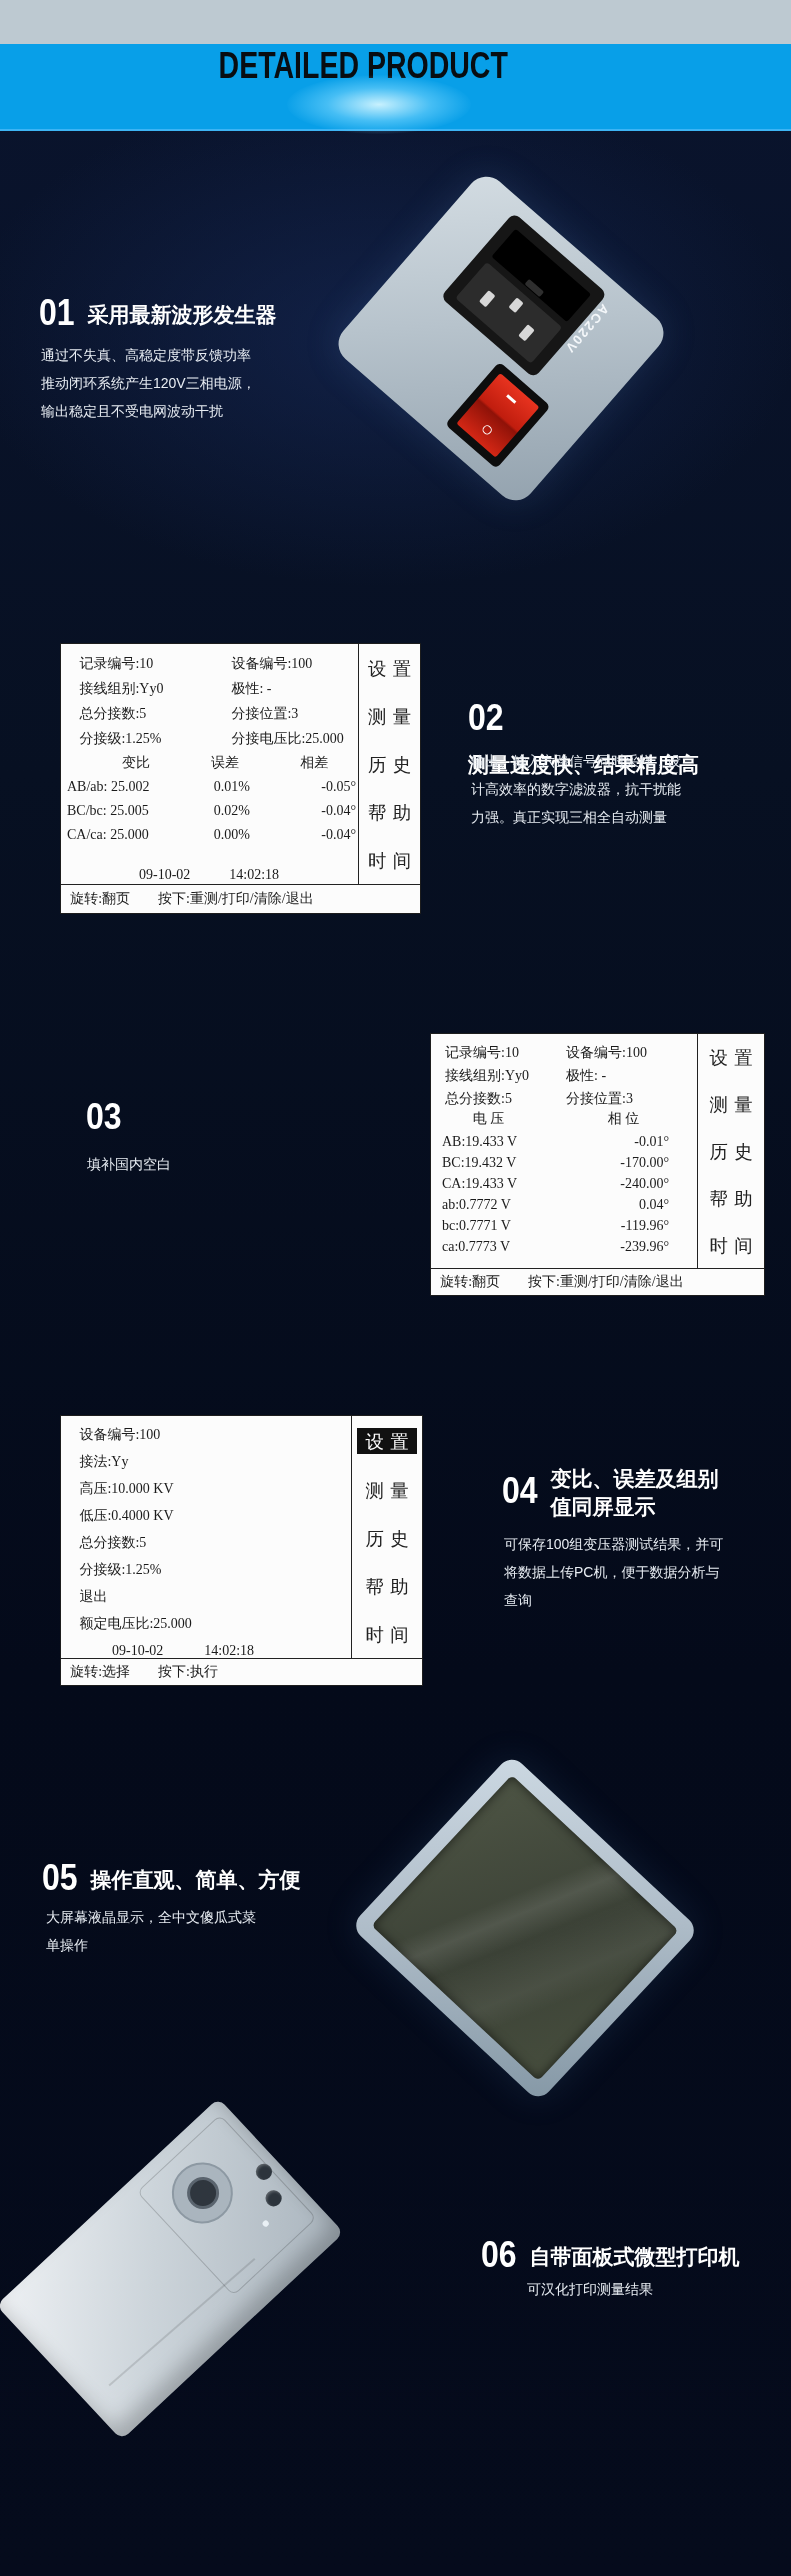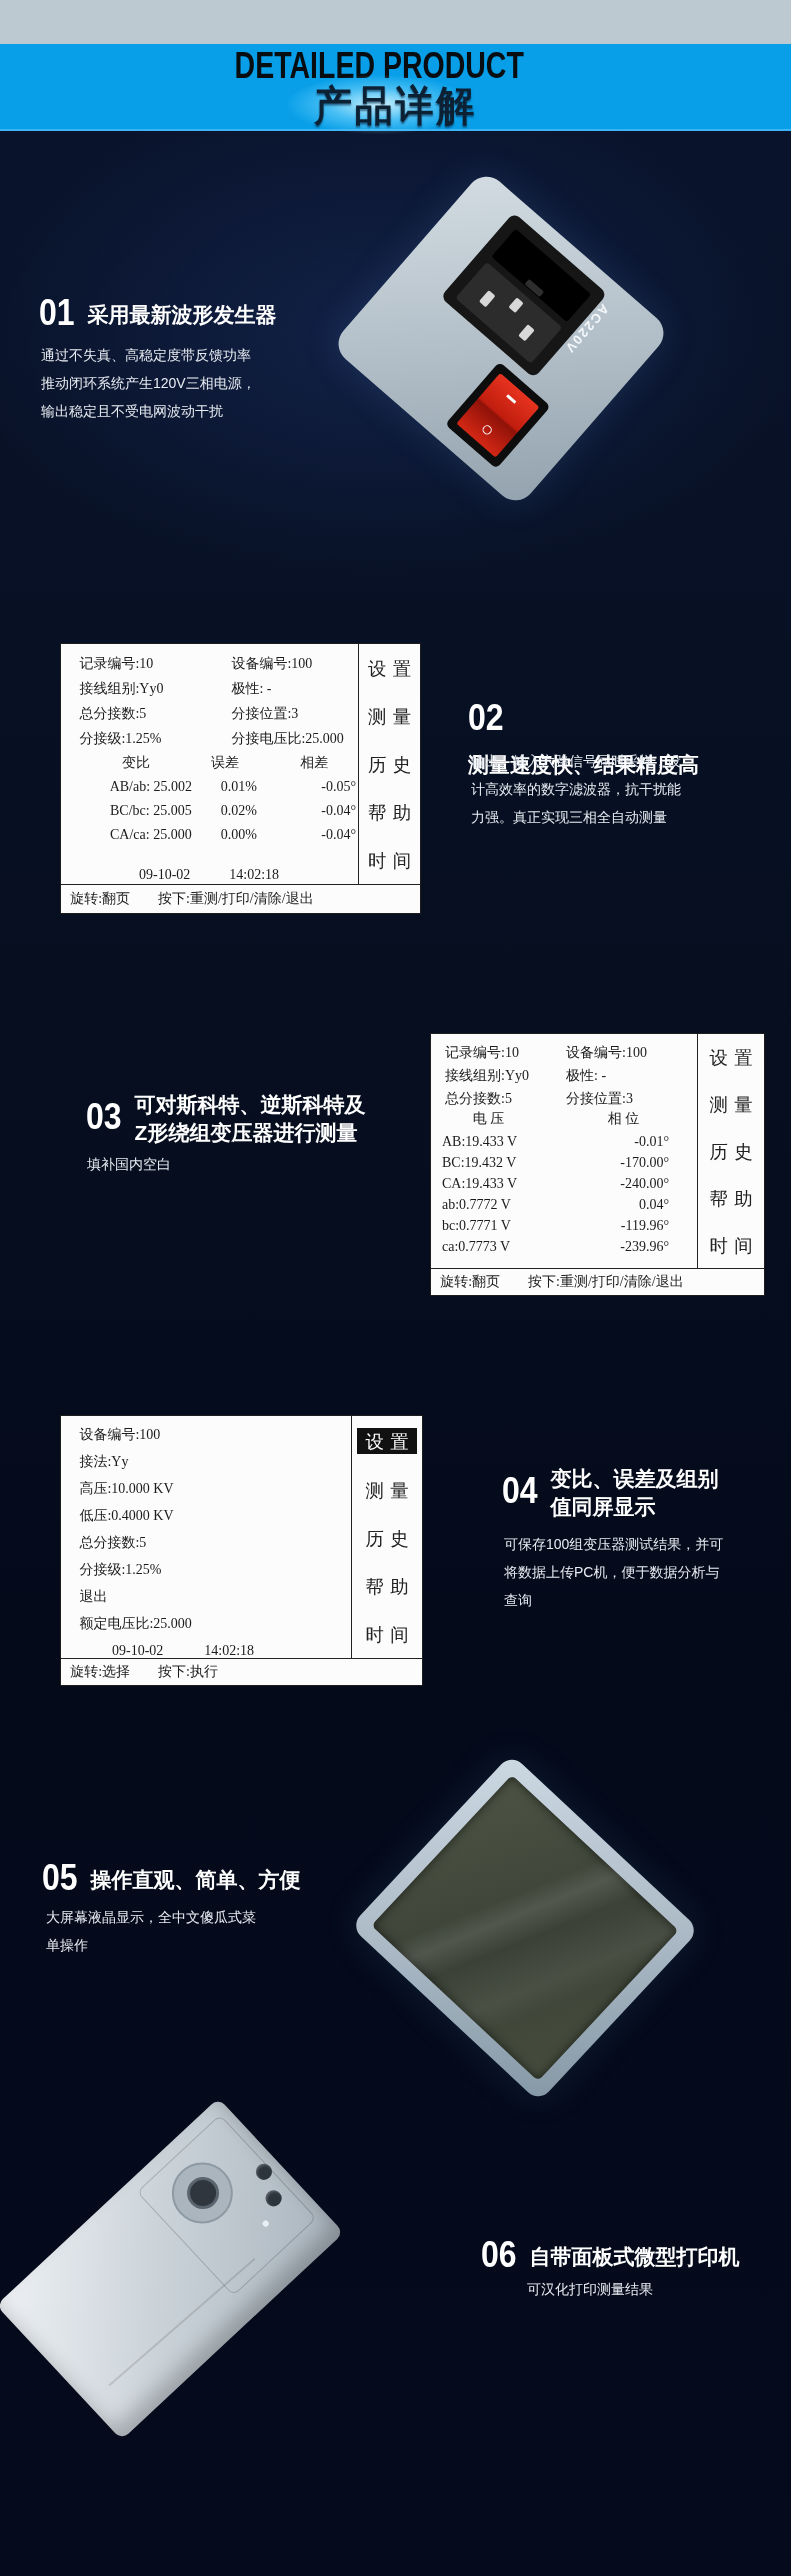--- a/index.html
+++ b/index.html
@@ -4,21 +4,21 @@
 <style>
   html,body{margin:0;padding:0;background:#05091a;}
   .page{position:relative;width:791px;height:2576px;overflow:hidden;
     font-family:"Liberation Sans",sans-serif;
     background:
       radial-gradient(644px 387px at 48% 13%, rgba(25,45,95,.55) 0%, rgba(25,45,95,0) 65%),
       linear-gradient(180deg,#0a142e 0%,#071022 30%,#040a1a 65%,#050b1c 100%);}
   
   .strip{position:absolute;left:0;top:0;width:791px;height:44px;background:#bdc9d1;}
   .band{position:absolute;left:0;top:44px;width:791px;height:85px;background:#089fe8;border-bottom:2.8px solid #3db4f4;}
-  .band-en{position:absolute;left:0;top:3.7px;width:726px;text-align:center;font-size:30px;font-weight:800;color:#080d12;letter-spacing:0;padding-left:16px;}
+  .band-en{position:absolute;left:0;top:3.7px;width:726px;text-align:center;font-size:30px;font-weight:800;color:#080d12;letter-spacing:0;}
   .band-en span{display:inline-block;transform:scale(.95,1.25);}
   .glow{position:absolute;left:287px;top:31px;width:184px;height:59px;border-radius:50%;
     background:radial-gradient(ellipse,rgba(210,245,255,.95) 0%,rgba(120,215,255,.55) 40%,rgba(120,215,255,0) 72%);}
   .band-cn{position:absolute;left:0;top:37px;width:791px;text-align:center;font-size:38px;font-weight:900;color:#0c2133;letter-spacing:2.8px;text-shadow:0 1.8px 1.8px rgba(0,30,60,.55);}
   .band-cn span{display:inline-block;transform:scaleY(1.1);}
   
   .sec-head{position:absolute;display:flex;align-items:flex-start;gap:13px;color:#fff;white-space:nowrap;}
   .sec-num{font-size:32px;font-weight:800;line-height:1;transform:scaleY(1.15);}
   .sec-title{font-size:21px;font-weight:700;line-height:28.5px;padding-top:4.6px;}
   .sec-body{position:absolute;color:#e7ecf2;font-size:14px;line-height:28px;white-space:nowrap;}
@@ -32,21 +32,21 @@
   .lrow{display:flex;align-items:center;}
   .drow{display:flex;align-items:center;}
   
   #lcd1{left:60px;top:643px;width:359px;height:269px;}
   #lcd1 .menu{width:61px;bottom:28px;}
   #lcd1 .hint{height:28px;}
   #lcd1 .body{position:absolute;left:0;top:7.4px;right:64px;}
   #lcd1 .lrow{height:25px;}
   #lcd1 .lrow .a{width:152px;padding-left:18.4px;}
   #lcd1 .drow{height:24px;}
-  #lcd1 .c1{width:156px;padding-left:20px;text-align:center;}
+  #lcd1 .c1{width:156px;padding-left:6px;}
   #lcd1 .c2{width:64px;}
   #lcd1 .c3{width:87px;text-align:right;}
   #lcd1 .h1{width:156px;text-align:center;}
   #lcd1 .h2{width:64px;}
   #lcd1 .h3{width:87px;text-align:center;}
   #lcd1 .daterow{margin-top:20px;padding-left:78px;display:flex;gap:39px;}
   
   #lcd2{left:430px;top:1033px;width:333px;height:261px;}
   #lcd2 .menu{width:66px;bottom:26px;}
   #lcd2 .hint{height:26px;}
@@ -108,21 +108,20 @@
 </style>
 </head>
 <body>
 
 <div class="page">
 
   <div class="strip"></div>
   <div class="band">
     <div class="band-en"><span>DETAILED PRODUCT</span></div>
     <div class="glow"></div>
-    <div class="band-cn"><span>产品详解</span></div>
   </div>
 
   <div class="sec-head" style="left:39px;top:296px;">
     <div class="sec-num">01</div>
     <div class="sec-title">采用最新波形发生器</div>
   </div>
   <div class="sec-body" style="left:41px;top:341px;">
     <div>通过不失真、高稳定度带反馈功率</div>
     <div>推动闭环系统产生120V三相电源，</div>
     <div>输出稳定且不受电网波动干扰</div>
@@ -205,24 +204,20 @@
     <div class="sec-title">测量速度快、结果精度高</div>
   </div>
   <div class="sec-body" style="left:471px;top:747px;">
     <div>输出、输入六路信号同时采样，设</div>
     <div>计高效率的数字滤波器，抗干扰能</div>
     <div>力强。真正实现三相全自动测量</div>
   </div>
 
   <div class="sec-head" style="left:86px;top:1086px;">
     <div class="sec-num" style="padding-top:13px;">03</div>
-    <div class="sec-title">
-      <div>可对斯科特、逆斯科特及</div>
-      <div>Z形绕组变压器进行测量</div>
-    </div>
   </div>
   <div class="sec-body" style="left:87px;top:1150px;">
     <div>填补国内空白</div>
   </div>
 
   <div class="lcd" id="lcd2">
     <div class="body">
       <div class="lrow">
           <span class="a">记录编号:10</span>
           <span>设备编号:100</span>

